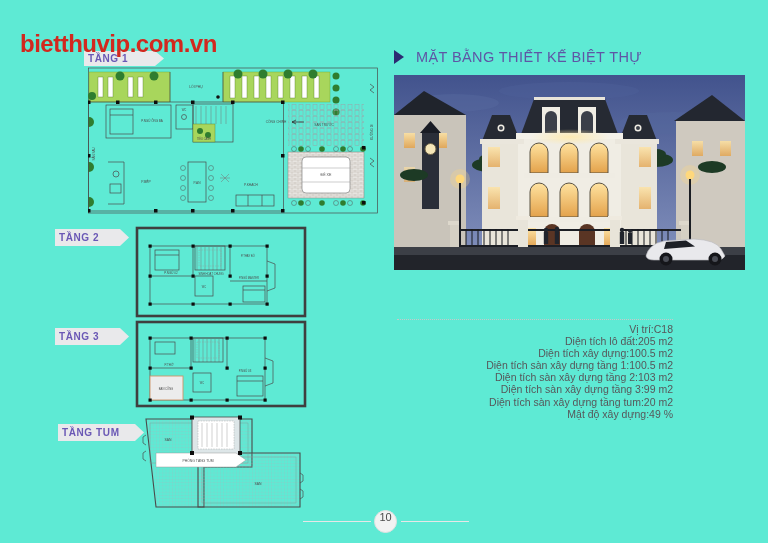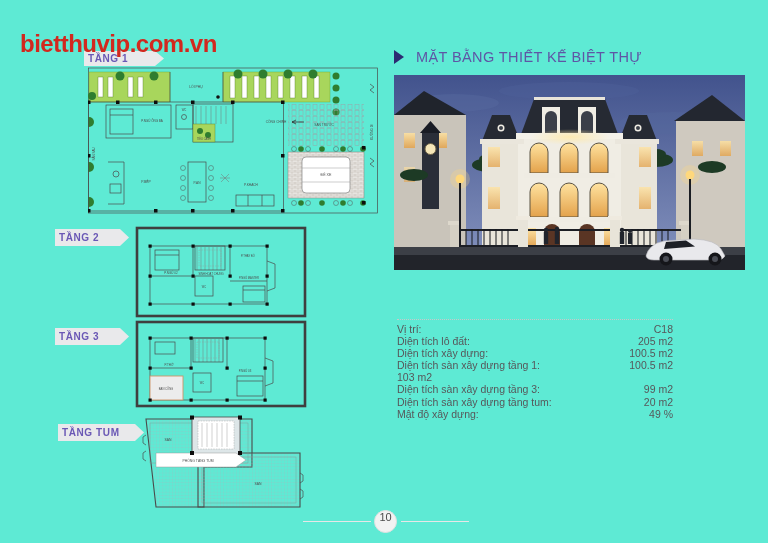--- a/index.html
+++ b/index.html
@@ -15,21 +15,21 @@
   }
   
   .hdr { position:absolute; left:394px; top:49px; display:flex; align-items:center; gap:12px; }
   .hdr-tri { width:0; height:0; border-left:10px solid #2c2a72; border-top:7px solid transparent; border-bottom:7px solid transparent; }
   .hdr-title { color:#5f55a5; font-size:14.5px; letter-spacing:0.4px; }
   
   .photo { position:absolute; left:394px; top:75px; width:351px; height:195px; overflow:hidden; }
   
   .model-title { position:absolute; left:397px; top:293px; font-size:17.5px; font-weight:800; color:#452f9b; letter-spacing:0.2px; }
   .specs { position:absolute; left:397px; top:319px; width:276px; border-top:1px dotted #c9c9c9; padding-top:3px; }
-  .spec-row { display:flex; justify-content:space-between; font-size:10.5px; color:#57575a; line-height:12.1px; }
+  .spec-row { display:flex; justify-content:flex-end; font-size:10.5px; color:#57575a; line-height:12.1px; }
   
   .banner {
     position:absolute; background:#e9e9eb; color:#6a58b5; font-size:10px; font-weight:bold;
     letter-spacing:0.6px; display:flex; align-items:center; padding-left:4px;
     clip-path:polygon(0 0, calc(100% - 9px) 0, 100% 50%, calc(100% - 9px) 100%, 0 100%);
   }
   #banner-t1 { left:84px; top:51px; width:80px; height:15px; z-index:4; }
   #banner-t2 { left:55px; top:229px; width:74px; height:17px; }
   #banner-t3 { left:55px; top:328px; width:74px; height:17px; }
   #banner-tum { left:58px; top:424px; width:86px; height:17px; }
@@ -228,20 +228,21 @@
       </div>
     <div class="spec-row">
         <span>Diện tích xây dựng:</span>
         <span>100.5 m2</span>
       </div>
     <div class="spec-row">
         <span>Diện tích sàn xây dựng tầng 1:</span>
         <span>100.5 m2</span>
       </div>
     <div class="spec-row">
+        <span>Diện tích sàn xây dựng tầng 2:</span>
         <span>103 m2</span>
       </div>
     <div class="spec-row">
         <span>Diện tích sàn xây dựng tầng 3:</span>
         <span>99 m2</span>
       </div>
     <div class="spec-row">
         <span>Diện tích sàn xây dựng tầng tum:</span>
         <span>20 m2</span>
       </div>

